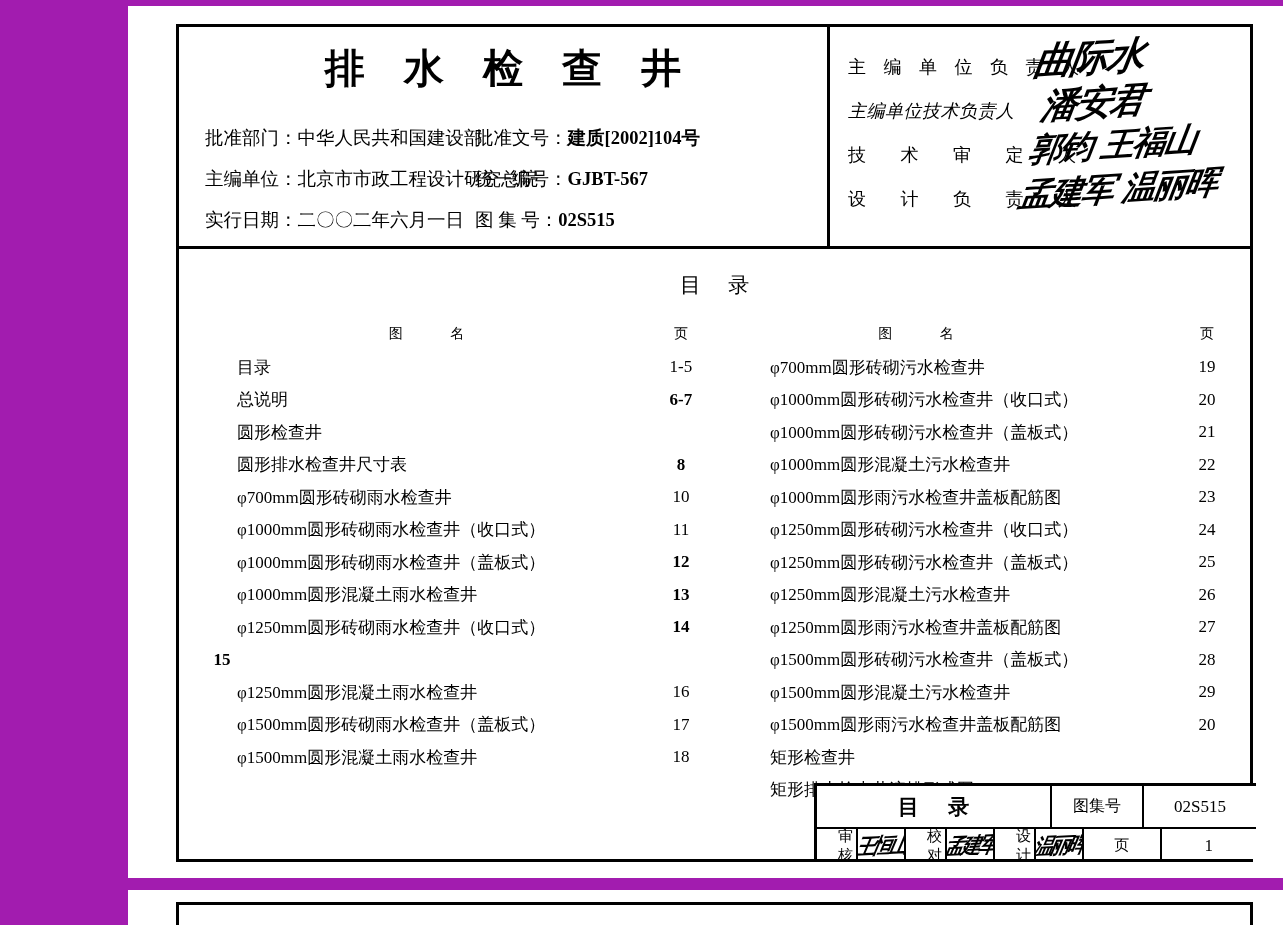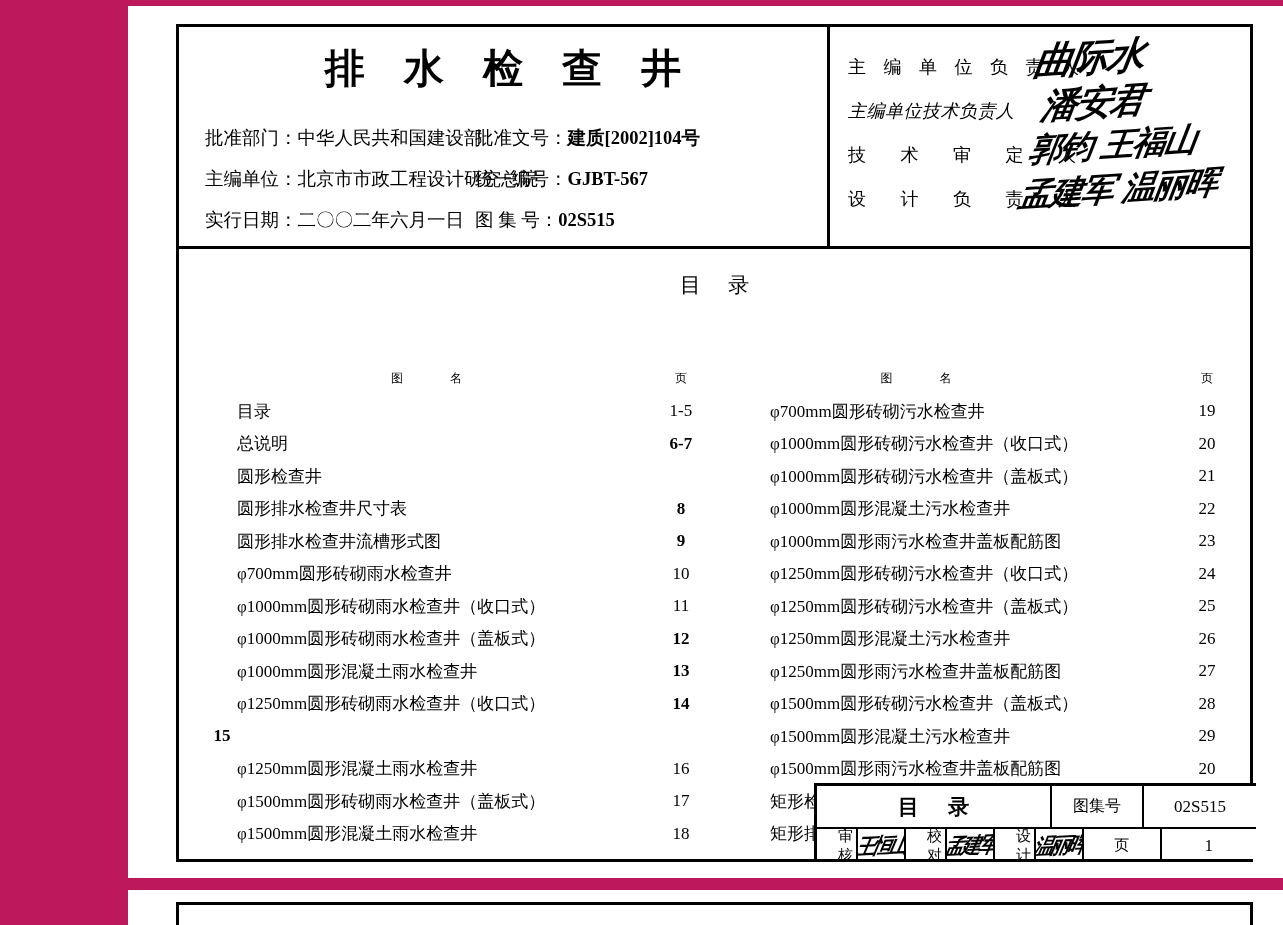--- a/index.html
+++ b/index.html
@@ -8,21 +8,21 @@
     background: #3a3a3a;
     width: 1283px;
     height: 925px;
     overflow: hidden;
     font-family: "Liberation Serif", "DejaVu Serif", serif;
   }
   #root {
     position: relative;
     width: 1283px;
     height: 925px;
-    background: #be185d;
+    background: #a21caf;
   }
   
   .sheet {
     position: absolute;
     background: #ffffff;
   }
   #sheet-1 { left: 128px; top: 6px; width: 1155px; height: 872px; }
   #sheet-2 { left: 128px; top: 890px; width: 1155px; height: 35px; }
 
   .page-frame {
@@ -147,25 +147,24 @@
     left: 0; right: 0;
     top: 68px;
     display: flex;
   }
   .toc-col { position: relative; }
   .toc-col-left  { width: 548px; }
   .toc-col-right { width: 529px; }
 
   .toc-head {
     display: flex;
-    font-size: 12px;
+    font-size: 14px;
     color: #000;
     height: 34px;
     align-items: center;
-    margin-top: 44px;
   }
   .toc-head .h-name {
     flex: 1;
     text-align: center;
     letter-spacing: 22px;
     text-indent: 22px;
     padding-right: 56px;
   }
   .toc-head .h-page {
     width: 86px;
@@ -344,24 +343,20 @@
                 </div>
                 <div class="toc-item">
                   <span class="toc-name">圆形检查井</span>
                   <span class="toc-page"></span>
                 </div>
                 <div class="toc-item">
                   <span class="toc-name">圆形排水检查井尺寸表</span>
                   <span class="toc-page bold">8</span>
                 </div>
                 <div class="toc-item">
-                  <span class="toc-name">圆形排水检查井流槽形式图</span>
-                  <span class="toc-page bold">9</span>
-                </div>
-                <div class="toc-item">
                   <span class="toc-name">φ700mm圆形砖砌雨水检查井</span>
                   <span class="toc-page">10</span>
                 </div>
                 <div class="toc-item">
                   <span class="toc-name">φ1000mm圆形砖砌雨水检查井（收口式）</span>
                   <span class="toc-page">11</span>
                 </div>
                 <div class="toc-item">
                   <span class="toc-name">φ1000mm圆形砖砌雨水检查井（盖板式）</span>
                   <span class="toc-page bold">12</span>

